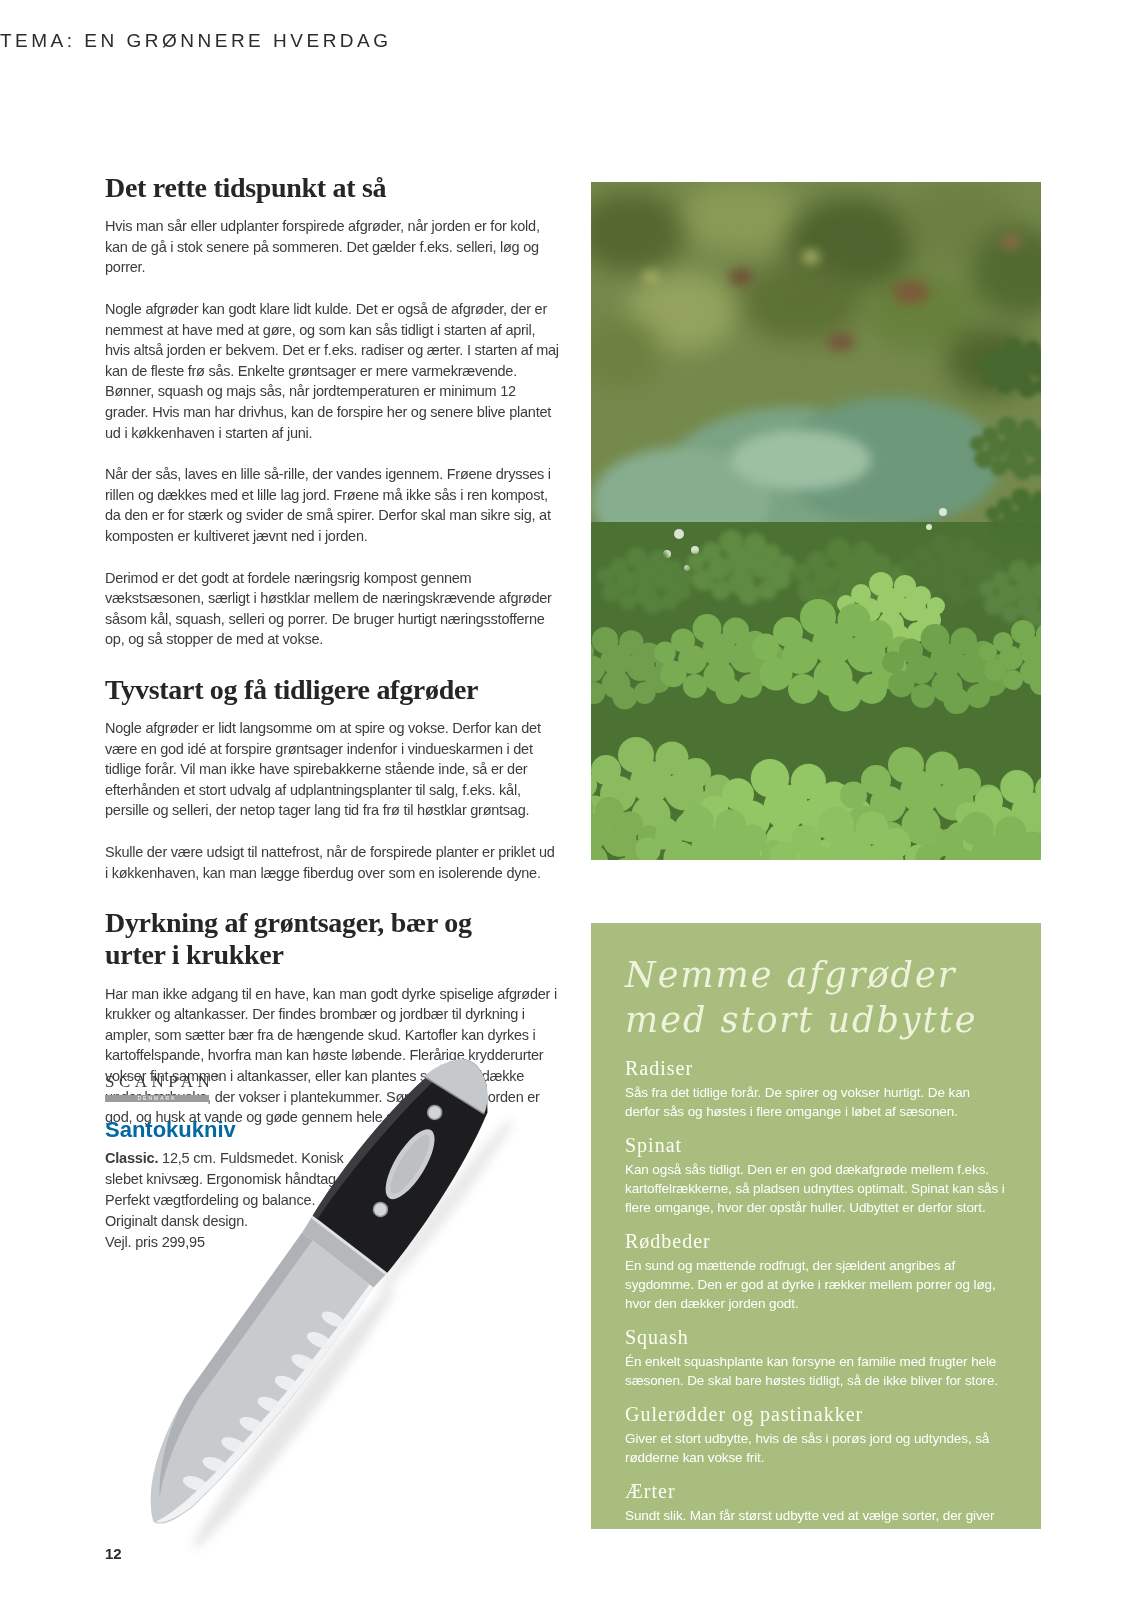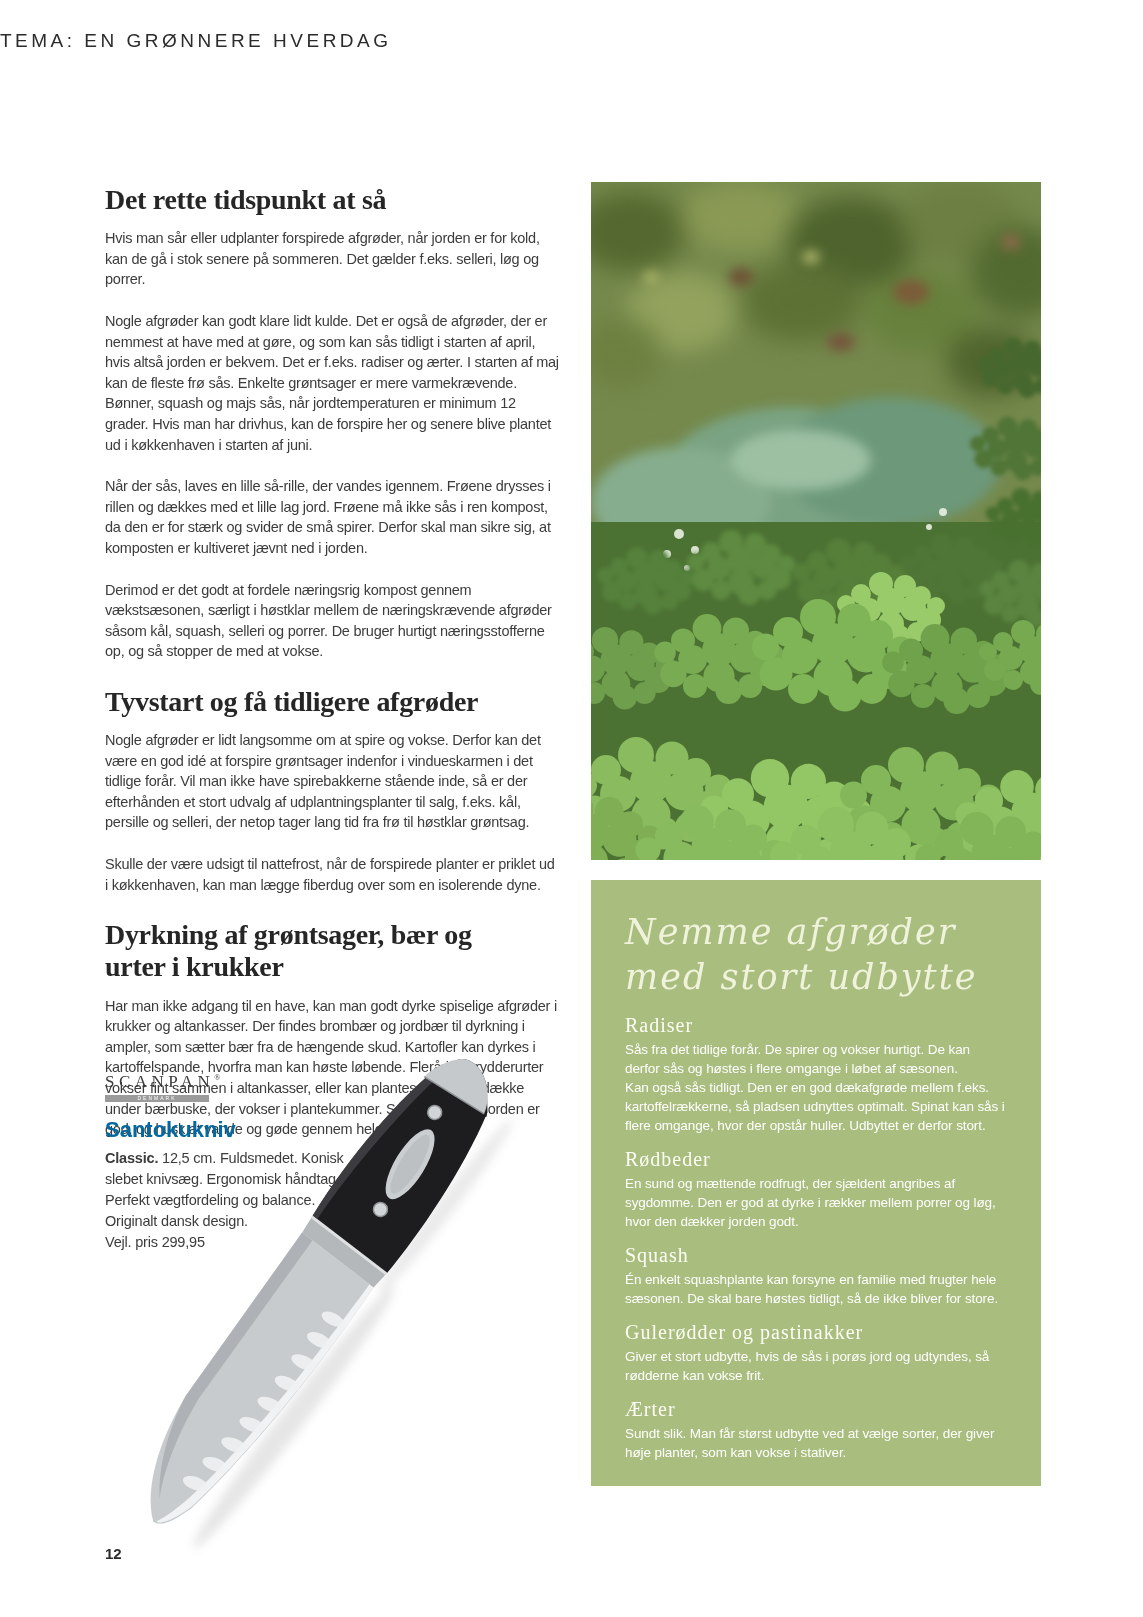--- a/index.html
+++ b/index.html
@@ -4,21 +4,21 @@
 <style>
   html,body{margin:0;padding:0;background:#ffffff;}
   .page{position:relative;width:1143px;height:1617px;background:#ffffff;overflow:hidden;
         font-family:"Liberation Sans",sans-serif;color:#3c3c3c;}
 
   
   .masthead{position:absolute;top:30px;left:0;width:100%;
             font-size:19px;letter-spacing:3.5px;color:#2b2b2b;font-weight:400;}
 
   
-  .left-col{position:absolute;left:105px;top:184px;width:456px;}
+  .left-col{position:absolute;left:105px;top:172px;width:456px;}
   .sec-heading{font-family:"Liberation Serif",serif;font-weight:700;color:#262626;
                font-size:28px;line-height:1.15;letter-spacing:-0.3px;margin:24px 0 12px;}
   .sec-heading.first{margin-top:0;}
   .sec-heading.wrap{max-width:420px;}
   .body-p{font-size:14.5px;line-height:20.6px;letter-spacing:-0.25px;margin:0 0 21px;color:#3c3c3c;}
 
   
   .product{position:absolute;left:105px;top:1072px;width:258px;}
   .brand{font-family:"Liberation Serif",serif;font-size:17px;letter-spacing:4.5px;color:#3a3a3a;}
   .brand sup{font-size:8px;letter-spacing:0;}
@@ -28,21 +28,21 @@
   .product-desc{margin-top:5px;font-size:14.5px;line-height:21px;letter-spacing:-0.2px;width:252px;}
   .product-desc strong{font-weight:700;}
   .product-price{font-size:14.5px;line-height:21px;letter-spacing:-0.2px;}
 
   
   .photo{position:absolute;left:591px;top:182px;width:450px;height:678px;overflow:hidden;}
   .photo svg{display:block;}
   .b12{filter:blur(12px);} .b6{filter:blur(6px);} .b2{filter:blur(2px);}
 
   
-  .infobox{position:absolute;left:591px;top:880px;width:450px;height:606px;box-sizing:border-box;
+  .infobox{position:absolute;left:591px;top:923px;width:450px;height:606px;box-sizing:border-box;
            background:#a9bd7e;color:#ffffff;padding:30px 36px 0 34px;}
   .infobox-title{font-family:"DejaVu Serif",serif;font-style:italic;font-weight:400;
                  font-size:35px;line-height:45px;letter-spacing:2px;color:#eff3dc;margin:0 0 14px;}
   .ib-h{font-family:"Liberation Serif",serif;font-size:20px;font-weight:400;letter-spacing:1px;
         color:#fdfef6;margin:13px 0 3px;}
   .ib-p{font-size:13.5px;line-height:19px;letter-spacing:-0.1px;margin:0;color:#ffffff;}
 
   
   .knife-wrap{position:absolute;left:31px;top:1230px;width:580px;height:140px;
               transform:rotate(-52.5deg);pointer-events:none;}
@@ -169,20 +169,21 @@
 
   <div class="infobox">
     <div class="infobox-title">
       <span>Nemme afgrøder</span><br>
       <span>med stort udbytte</span>
     </div>
 
     <h3 class="ib-h">Radiser</h3>
     <p class="ib-p">Sås fra det tidlige forår. De spirer og vokser hurtigt. De kan derfor sås og høstes i flere omgange i løbet af sæsonen.</p>
 
+    <h3 class="ib-h">Spinat</h3>
     <p class="ib-p">Kan også sås tidligt. Den er en god dækafgrøde mellem f.eks. kartoffelrækkerne, så pladsen udnyttes optimalt. Spinat kan sås i flere omgange, hvor der opstår huller. Udbyttet er derfor stort.</p>
 
     <h3 class="ib-h">Rødbeder</h3>
     <p class="ib-p">En sund og mættende rodfrugt, der sjældent angribes af sygdomme. Den er god at dyrke i rækker mellem porrer og løg, hvor den dækker jorden godt.</p>
 
     <h3 class="ib-h">Squash</h3>
     <p class="ib-p">Én enkelt squashplante kan forsyne en familie med frugter hele sæsonen. De skal bare høstes tidligt, så de ikke bliver for store.</p>
 
     <h3 class="ib-h">Gulerødder og pastinakker</h3>
     <p class="ib-p">Giver et stort udbytte, hvis de sås i porøs jord og udtyndes, så rødderne kan vokse frit.</p>

